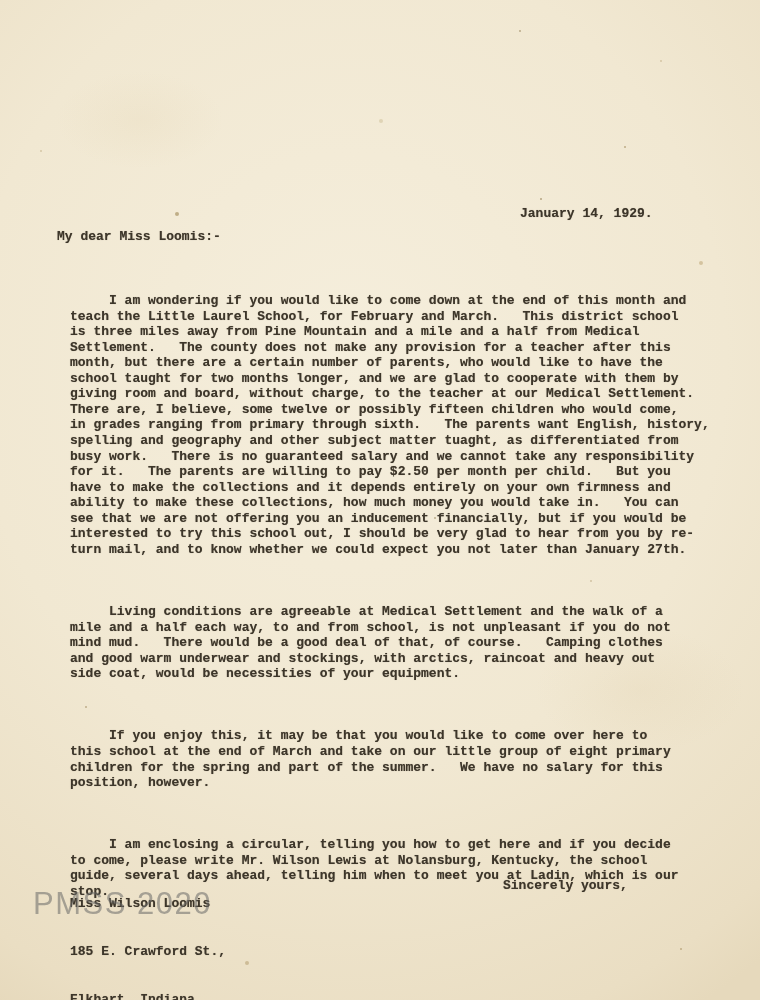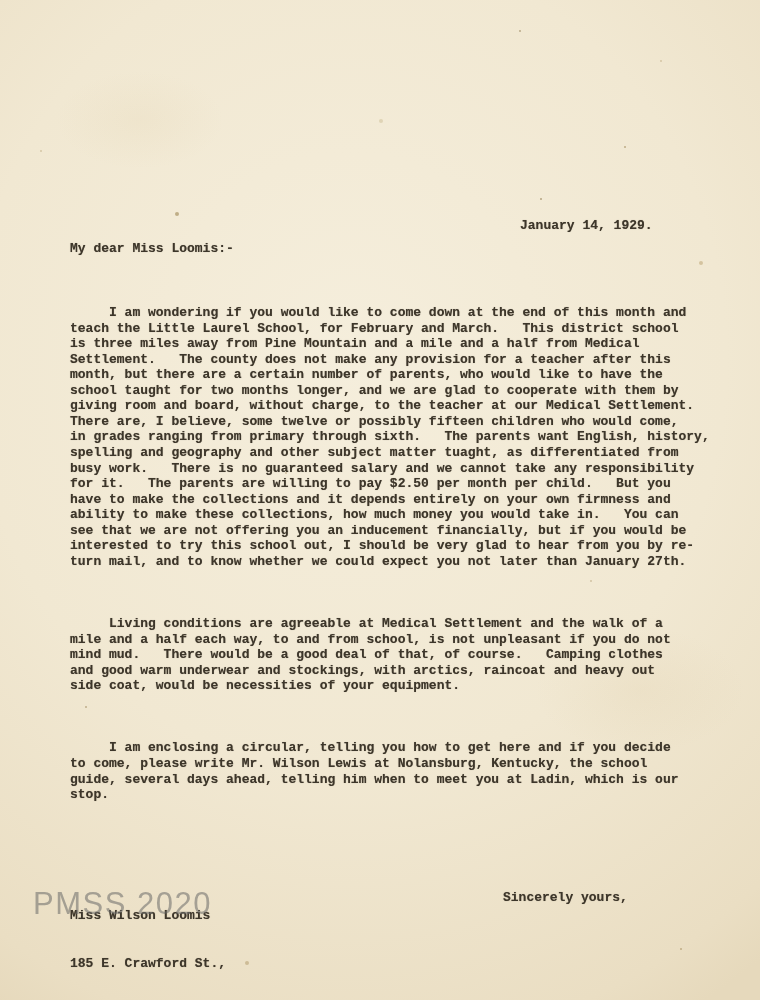--- a/index.html
+++ b/index.html
@@ -38,24 +38,23 @@
   }
   .txt {
     position: absolute;
     color: #3d362a;
     font-size: 13px;
     line-height: 15.55px;
     font-weight: 700;
     letter-spacing: 0;
     white-space: pre;
     text-shadow: 0 0 0.7px rgba(56,48,36,0.55);
-    margin-top: 12px;
   }
   .date       { left: 520px; top: 206px; }
-  .salutation { left:  70px; top: 229px; }
+  .salutation { left:  57px; top: 229px; }
   .body       { left:  70px; top: 262px; width: 660px; }
   .body .para { margin: 0 0 15.55px 0; white-space: pre; }
   .closing    { left: 503px; top: 878px; }
   .signature  { left:  70px; top: 864px; line-height: 16px; }
   .watermark {
     position: absolute; left: 33px; top: 886px;
     font-family: "Liberation Sans", sans-serif;
     font-size: 31px; font-weight: 400; letter-spacing: 1.5px;
     color: rgba(105,105,103,0.55);
   }
@@ -86,20 +85,24 @@
 have to make the collections and it depends entirely on your own firmness and
 ability to make these collections, how much money you would take in.   You can
 see that we are not offering you an inducement financially, but if you would be
 interested to try this school out, I should be very glad to hear from you by re-
 turn mail, and to know whether we could expect you not later than January 27th.</div>
     <div class="para">     Living conditions are agreeable at Medical Settlement and the walk of a
 mile and a half each way, to and from school, is not unpleasant if you do not
 mind mud.   There would be a good deal of that, of course.   Camping clothes
 and good warm underwear and stockings, with arctics, raincoat and heavy out
 side coat, would be necessities of your equipment.</div>
+    <div class="para">     If you enjoy this, it may be that you would like to come over here to
+this school at the end of March and take on our little group of eight primary
+children for the spring and part of the summer.   We have no salary for this
+position, however.</div>
     <div class="para">     I am enclosing a circular, telling you how to get here and if you decide
 to come, please write Mr. Wilson Lewis at Nolansburg, Kentucky, the school
 guide, several days ahead, telling him when to meet you at Ladin, which is our
 stop.</div>
   </div>
 
   <div class="txt closing">Sincerely yours,</div>
 
   <div class="txt signature">
     <div>Miss Wilson Loomis</div>

